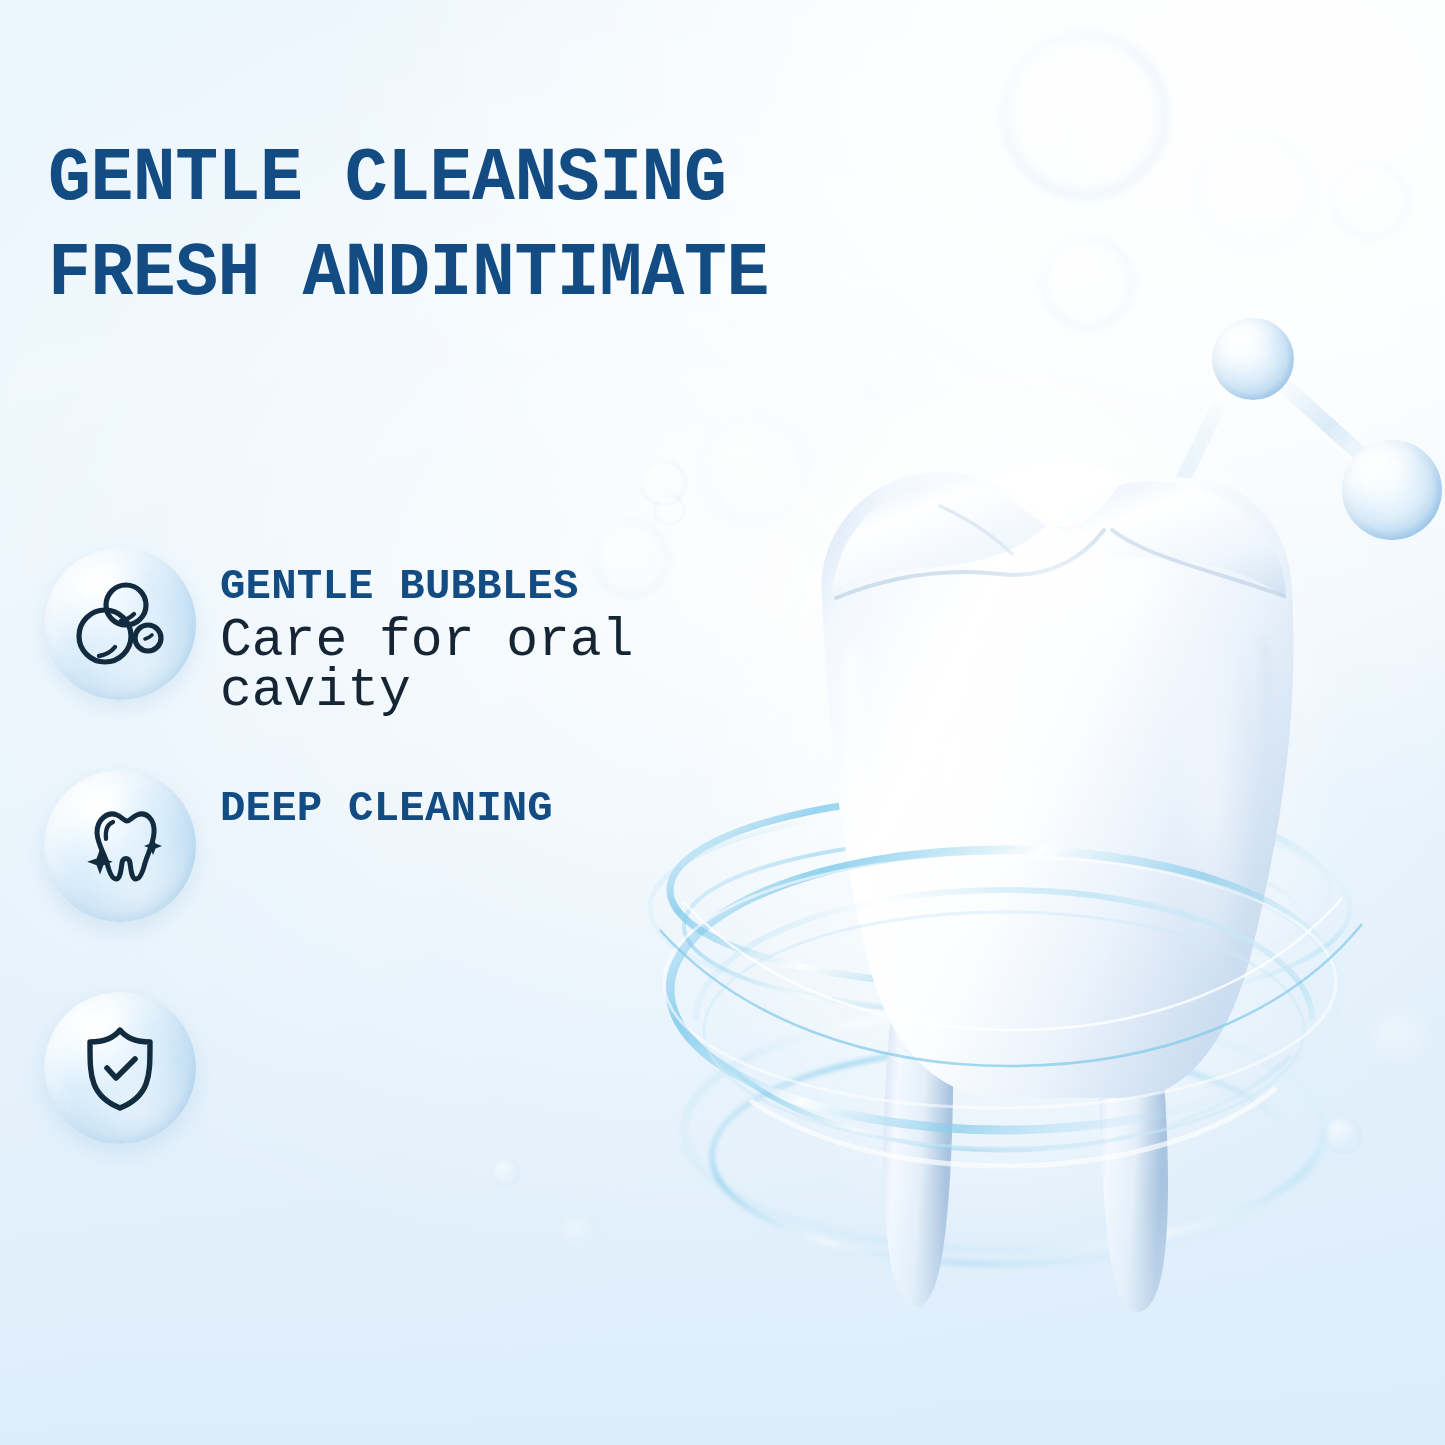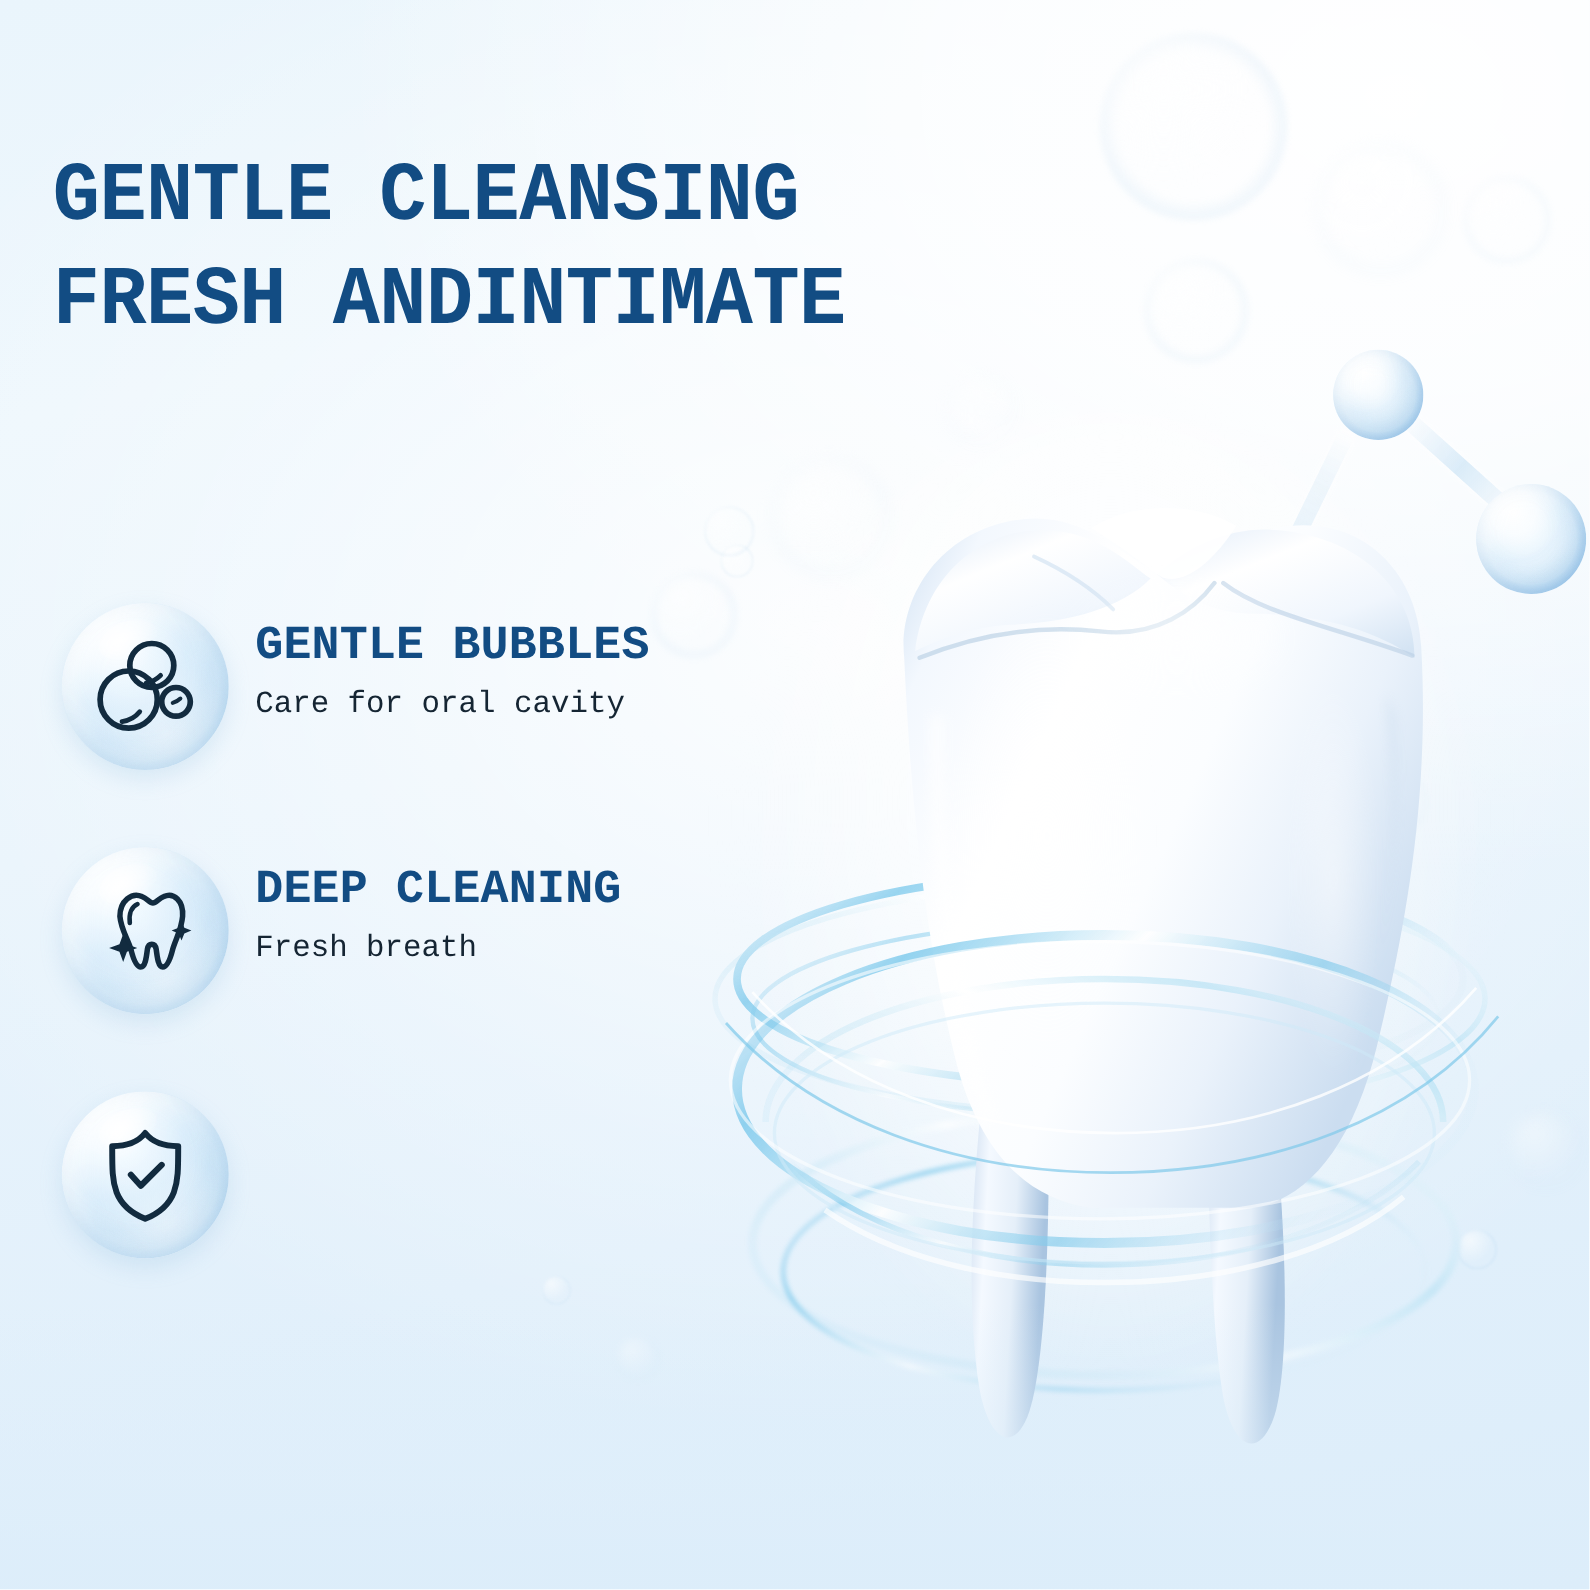--- a/index.html
+++ b/index.html
@@ -57,21 +57,21 @@
     letter-spacing: -0.5px;
     transform: scaleX(0.94);
     transform-origin: left top;
     white-space: nowrap;
   }
   .headline .hl-line { display: block; }
 
   
   .features {
     position: absolute;
-    left: 56px;
+    left: 44px;
     top: 548px;
     width: 700px;
   }
   .feature {
     position: relative;
     min-height: 150px;
     margin-bottom: 72px;
   }
   .feature:last-child { margin-bottom: 0; }
 
@@ -126,21 +126,21 @@
     font-size: 43px;
     line-height: 50px;
     letter-spacing: 0.2px;
     transform: scaleX(0.985);
     transform-origin: left center;
     white-space: nowrap;
   }
   .feature-sub {
     color: #152533;
     font-weight: 400;
-    font-size: 28px;
+    font-size: 53px;
     line-height: 50px;
     margin-top: 4px;
     max-width: 420px;
   }
 
   
   .tooth-stage {
     position: absolute;
     left: 600px;
     top: 330px;
@@ -366,21 +366,20 @@
             <path d="M31 38 C30 29 33 23 38 21" stroke-width="4.2"></path>
           </g>
           <g fill="#122b3f">
             <path d="M25 48 L28.4 57.4 L37.8 60.8 L28.4 64.2 L25 73.6 L21.6 64.2 L12.2 60.8 L21.6 57.4 Z"></path>
             <path d="M78 36 L80.6 42.4 L87 45 L80.6 47.6 L78 54 L75.4 47.6 L69 45 L75.4 42.4 Z"></path>
           </g>
         </svg>
       </div>
       <div class="feature-text">
         <div class="feature-title">DEEP CLEANING</div>
-        <div class="feature-sub">Fresh breath</div>
       </div>
     </div>
 
     <div class="feature">
       <div class="bubble-badge"></div>
       <div class="badge-icon">
         <svg width="80" height="90" viewBox="0 0 80 90">
           <g fill="none" stroke="#122b3f" stroke-width="5.4" stroke-linecap="round" stroke-linejoin="round">
             <path d="M40 7
                      C47 16 58 19 70 19

